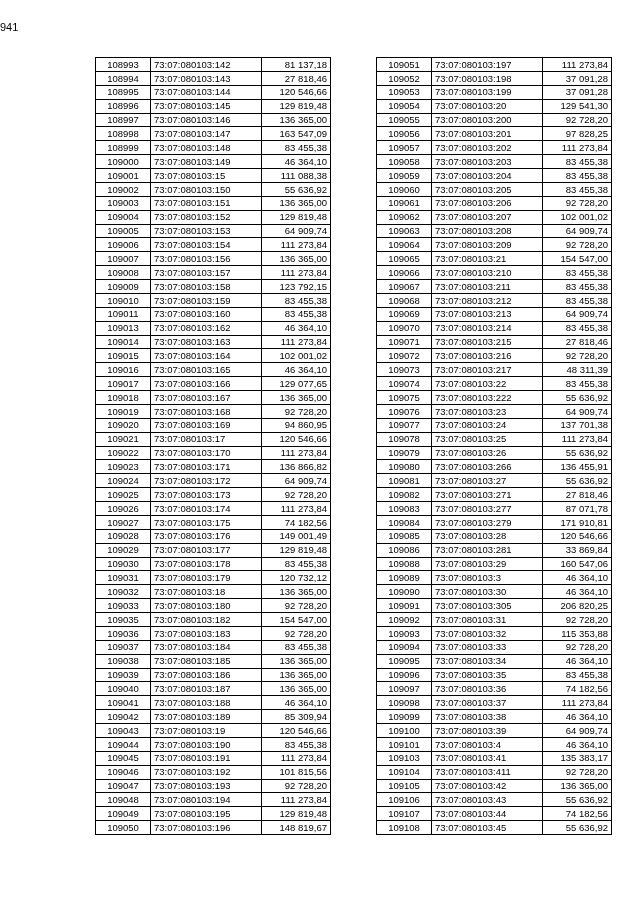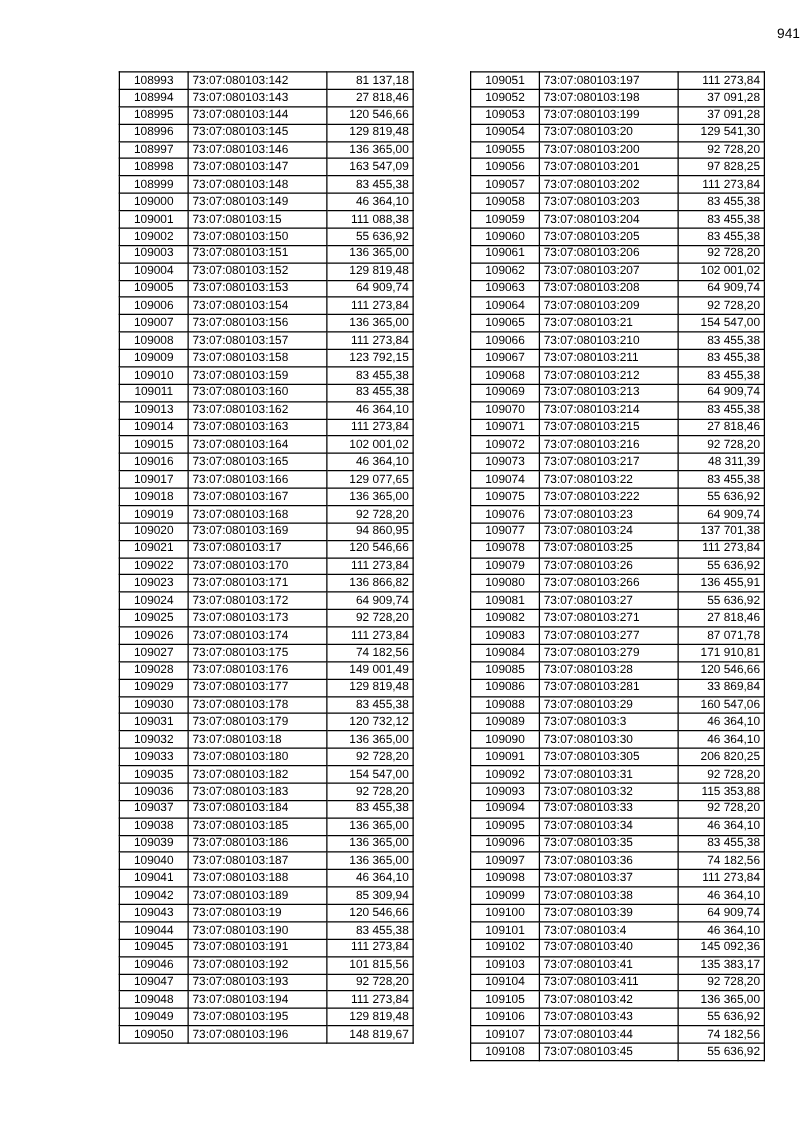--- a/index.html
+++ b/index.html
@@ -14,21 +14,21 @@
     background: #ffffff;
     font-family: "Liberation Sans", "DejaVu Sans", sans-serif;
     color: #000;
     overflow: hidden;
   }
   .page-number {
     position: absolute;
     top: 21px;
     left: 0;
     width: 640px;
-    text-align: right;
+    text-align: left;
     font-size: 11px;
     color: #000;
   }
   .data-table {
     position: absolute;
     top: 57px;
     border-collapse: collapse;
     table-layout: fixed;
     width: 226px;
     font-size: 9.5px;
@@ -587,25 +587,20 @@
           <td class="c0">109100</td>
           <td class="c1">73:07:080103:39</td>
           <td class="c2">64 909,74</td>
         </tr>
         <tr>
           <td class="c0">109101</td>
           <td class="c1">73:07:080103:4</td>
           <td class="c2">46 364,10</td>
         </tr>
         <tr>
-          <td class="c0">109102</td>
-          <td class="c1">73:07:080103:40</td>
-          <td class="c2">145 092,36</td>
-        </tr>
-        <tr>
           <td class="c0">109103</td>
           <td class="c1">73:07:080103:41</td>
           <td class="c2">135 383,17</td>
         </tr>
         <tr>
           <td class="c0">109104</td>
           <td class="c1">73:07:080103:411</td>
           <td class="c2">92 728,20</td>
         </tr>
         <tr>

